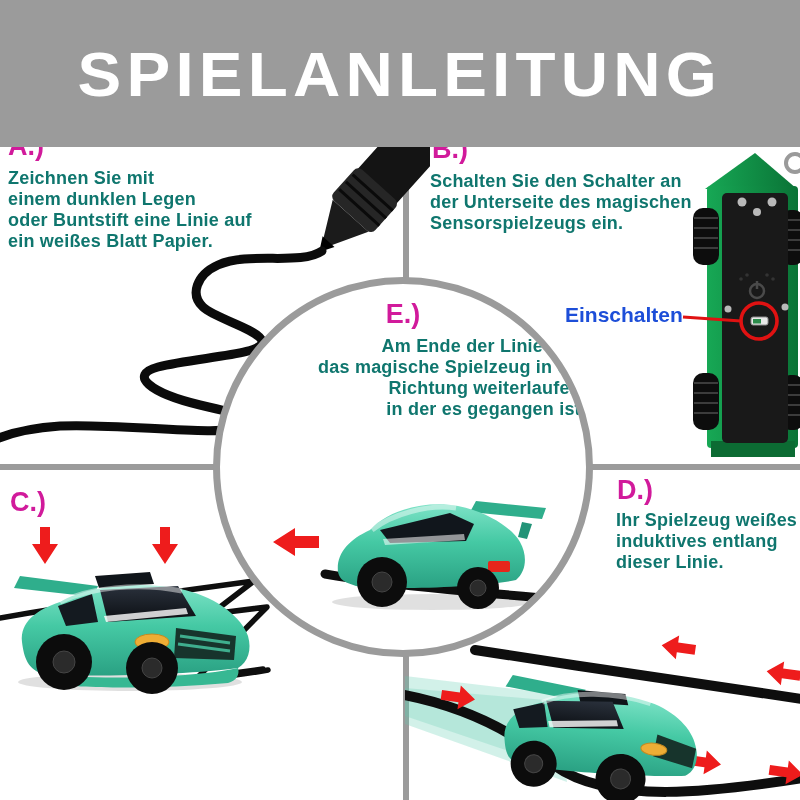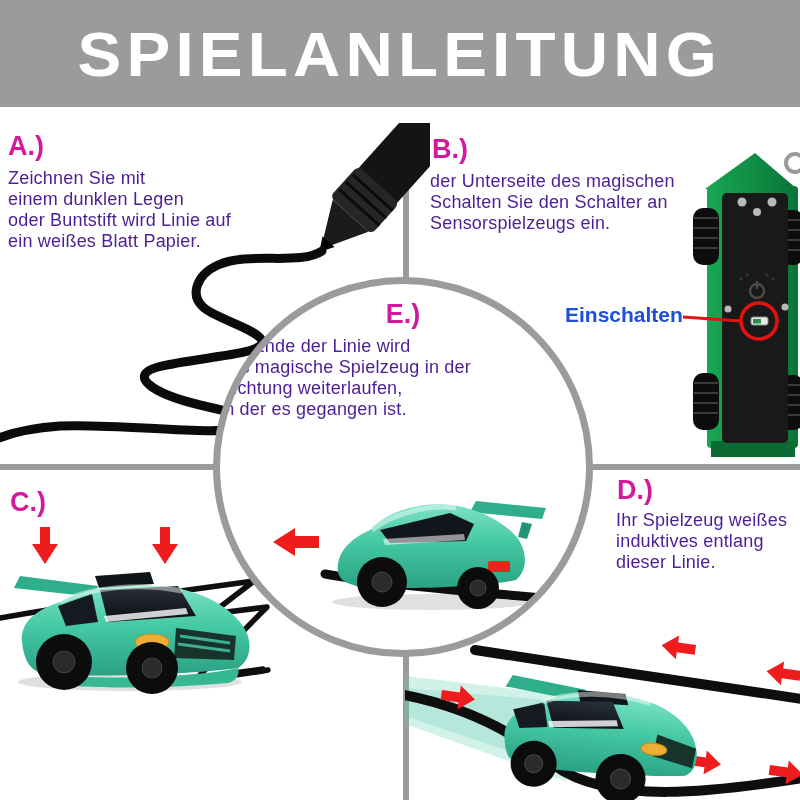--- a/index.html
+++ b/index.html
@@ -1,92 +1,92 @@
 <!DOCTYPE html>
 <html><head>
 <meta charset="utf-8">
 <style>
   html,body{margin:0;padding:0;background:#ffffff;}
   body{width:800px;height:800px;overflow:hidden;font-family:"Liberation Sans",sans-serif;}
   .poster{position:relative;width:800px;height:800px;background:#fff;}
 
   
-  .banner{position:absolute;left:0;top:0;width:800px;height:107px;background:#9b9b9b;
+  .banner{position:absolute;left:0;top:0;width:800px;height:147px;background:#9b9b9b;
           display:flex;align-items:center;justify-content:center;z-index:6;}
   .banner h1{margin:0;color:#ffffff;font-size:63px;font-weight:700;letter-spacing:5px;
              transform:scaleX(1.04);white-space:nowrap;}
 
   
   .divider-v{position:absolute;left:403px;top:123px;width:6px;height:677px;background:#9b9b9b;z-index:0;}
   .divider-h{position:absolute;left:0;top:464px;width:800px;height:6px;background:#9b9b9b;z-index:0;}
 
   
   .step-label{position:absolute;color:#d11a9b;font-size:27px;font-weight:800;z-index:3;}
-  .step-text{position:absolute;color:#4c1d95;font-size:18px;font-weight:400;line-height:21px;
+  .step-text{position:absolute;color:#0f766e;font-size:18px;font-weight:700;line-height:21px;
              letter-spacing:.2px;z-index:3;}
   #label-a{left:8px;top:131px;}   #text-a{left:8px;top:168px;}
   #label-b{left:432px;top:134px;} #text-b{left:430px;top:171px;}
   #label-c{left:10px;top:487px;}  #text-c{left:15px;top:709px;}
   #label-d{left:617px;top:475px;} #text-d{left:616px;top:510px;}
 
   .callout{position:absolute;left:565px;top:303px;color:#1d4ed8;font-size:21px;font-weight:800;z-index:3;}
 
   
   .scene{position:absolute;z-index:1;}
   #scene-a{left:0;top:123px;}
   #scene-b{left:405px;top:123px;}
   #scene-c{left:0;top:470px;}
   #scene-d{left:405px;top:470px;}
 
   
   .circle{position:absolute;left:213px;top:277px;width:380px;height:380px;box-sizing:border-box;
           border:7px solid #9b9b9b;border-radius:50%;background:#ffffff;z-index:5;overflow:hidden;}
   .circle .step-label{position:absolute;left:0;top:15px;width:100%;text-align:center;}
-  .circle .step-text{position:absolute;left:0;top:52px;width:100%;text-align:left;font-size:18px;line-height:21px;}
+  .circle .step-text{position:absolute;left:0;top:52px;width:100%;text-align:right;font-size:18px;line-height:21px;}
   .circle svg{position:absolute;left:0;top:0;}
 </style>
 </head>
 <body>
 
 <div class="poster">
 
   <header class="banner">
     <h1>SPIELANLEITUNG</h1>
   </header>
 
   <div class="divider-v"></div>
   <div class="divider-h"></div>
 
   <span class="step-label" id="label-a">A.)</span>
   <div class="step-text" id="text-a">
     <div>Zeichnen Sie mit</div>
     <div>einem dunklen Legen</div>
-    <div>oder Buntstift wird Linie auf</div>
+    <div>oder Buntstift eine Linie auf</div>
     <div>ein weißes Blatt Papier.</div>
   </div>
   <svg class="scene" id="scene-a" width="430" height="347" viewBox="0 0 430 347">
     <g transform="rotate(42 380 60)">
       <rect x="354" y="-95" width="52" height="195" rx="8" fill="#141414"></rect>
       <rect x="352" y="62" width="56" height="42" rx="6" fill="#262626"></rect>
       <line x1="354" y1="72" x2="408" y2="72" stroke="#0a0a0a" stroke-width="3"></line>
       <line x1="354" y1="82" x2="408" y2="82" stroke="#0a0a0a" stroke-width="3"></line>
       <line x1="354" y1="92" x2="408" y2="92" stroke="#0a0a0a" stroke-width="3"></line>
       <polygon points="356,104 404,104 384,142 381,150" fill="#1b1b1b"></polygon>
       <polygon points="373,138 389,138 381,152" fill="#000000"></polygon>
     </g>
     <path d="M322,128 C300,143 250,128 218,142 C196,152 190,172 203,184
              C216,196 258,206 262,218 C266,232 196,234 158,244
              C128,252 150,270 200,282 C240,291 262,296 244,304
              C220,314 120,300 60,303 C30,305 10,310 -6,317" fill="none" stroke="#0b0b0b" stroke-width="9" stroke-linecap="round"></path>
   </svg>
 
   <span class="step-label" id="label-b">B.)</span>
   <div class="step-text" id="text-b">
+    <div>Schalten Sie den Schalter an</div>
     <div>der Unterseite des magischen</div>
-    <div>Schalten Sie den Schalter an</div>
     <div>Sensorspielzeugs ein.</div>
   </div>
   <div class="callout">Einschalten</div>
   <svg class="scene" id="scene-b" width="395" height="347" viewBox="0 0 395 347">
     <defs>
       <linearGradient id="grn" x1="0" y1="0" x2="1" y2="0">
         <stop offset="0" stop-color="#17a855"></stop>
           <stop offset="1" stop-color="#0a7336"></stop>
       </linearGradient>
     </defs>

